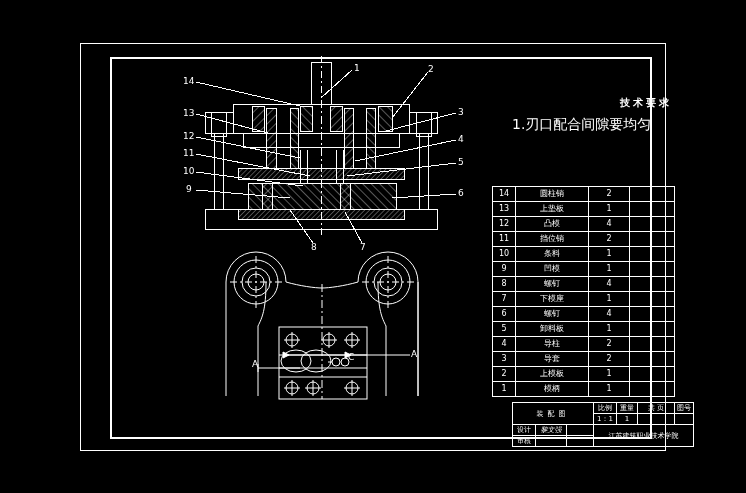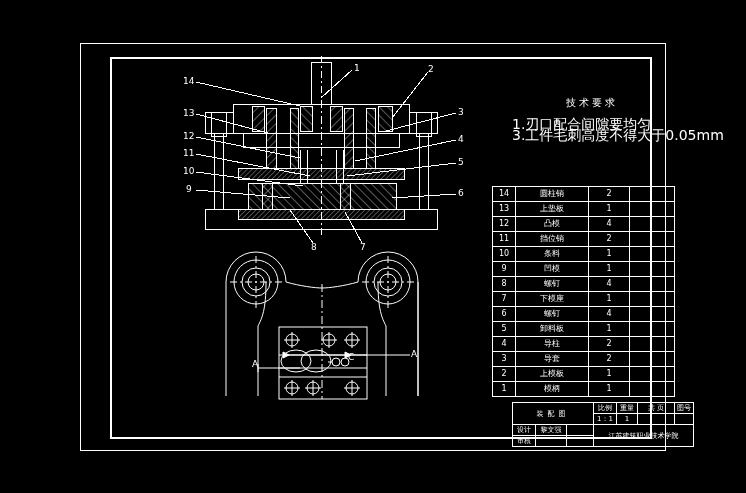--- a/index.html
+++ b/index.html
@@ -9,38 +9,38 @@
   
   #frame-outer{position:absolute;left:80px;top:43px;width:586px;height:408px;
      border:1px solid #fff;box-sizing:border-box;}
   #frame-inner{position:absolute;left:110px;top:57px;width:542px;height:382px;
      border:2px solid #fff;box-sizing:border-box;}
   svg{position:absolute;left:0;top:0;overflow:visible;}
   .lbl{position:absolute;font-size:9px;line-height:9px;color:#fff;
        font-family:"DejaVu Sans",sans-serif;}
   
   #tech-req{position:absolute;left:512px;top:96px;width:160px;}
-  #tech-title{text-align:center;font-size:10px;letter-spacing:3px;margin-bottom:9px;}
+  #tech-title{text-align:right;font-size:10px;letter-spacing:3px;margin-bottom:9px;font-weight:bold;}
   .tech-line{font-size:14px;line-height:11px;white-space:nowrap;}
   
   #bom{position:absolute;left:492px;top:186px;border-collapse:collapse;}
   #bom td{border:1px solid #fff;height:14px;font-size:8px;text-align:center;
           padding:0;color:#fff;line-height:14px;}
   .c-no{width:22px;}
   .c-name{width:72px;}
   .c-qty{width:40px;}
   .c-rem{width:44px;}
   #bom tr.hdr td{height:16px;line-height:16px;font-size:8px;letter-spacing:2px;}
   
   #titleblock{position:absolute;left:512px;top:402px;border-collapse:collapse;}
   #titleblock td{border:1px solid #fff;font-size:7px;text-align:center;
                  color:#fff;padding:0;}
   #tb-main{font-size:13px;letter-spacing:4px;}
   .tb-sm{font-size:6px;}
-  .w22{width:22px;}.w30{width:30px;}.w26{width:26px;}
+  .w22{width:22px;}.w30{width:30px;font-style:italic;}.w26{width:26px;}
   .w20{width:20px;}.w36{width:36px;}.w18{width:18px;}
 </style>
 </head>
 <body>
 
 <div id="stage">
 
   <div id="frame-outer"></div>
   <div id="frame-inner"></div>
 
@@ -206,21 +206,20 @@
       <line x1="258" y1="364" x2="258" y2="372"></line>
     </g>
   </svg>
   <div class="lbl" style="left:411px;top:350px;">A</div>
   <div class="lbl" style="left:252px;top:360px;">A</div>
   <div class="lbl" style="left:348px;top:353px;">C</div>
 
   <div id="tech-req">
     <div id="tech-title">技术要求</div>
     <div class="tech-line">1.刃口配合间隙要均匀</div>
-    <div class="tech-line">3.工件毛刺高度不得大于0.05mm</div>
   </div>
 
   <table id="bom">
     <tbody id="bom-body">
         <tr>
           <td class="c-no">14</td>
           <td class="c-name">圆柱销</td>
           <td class="c-qty">2</td>
           <td class="c-rem"></td>
         </tr>

